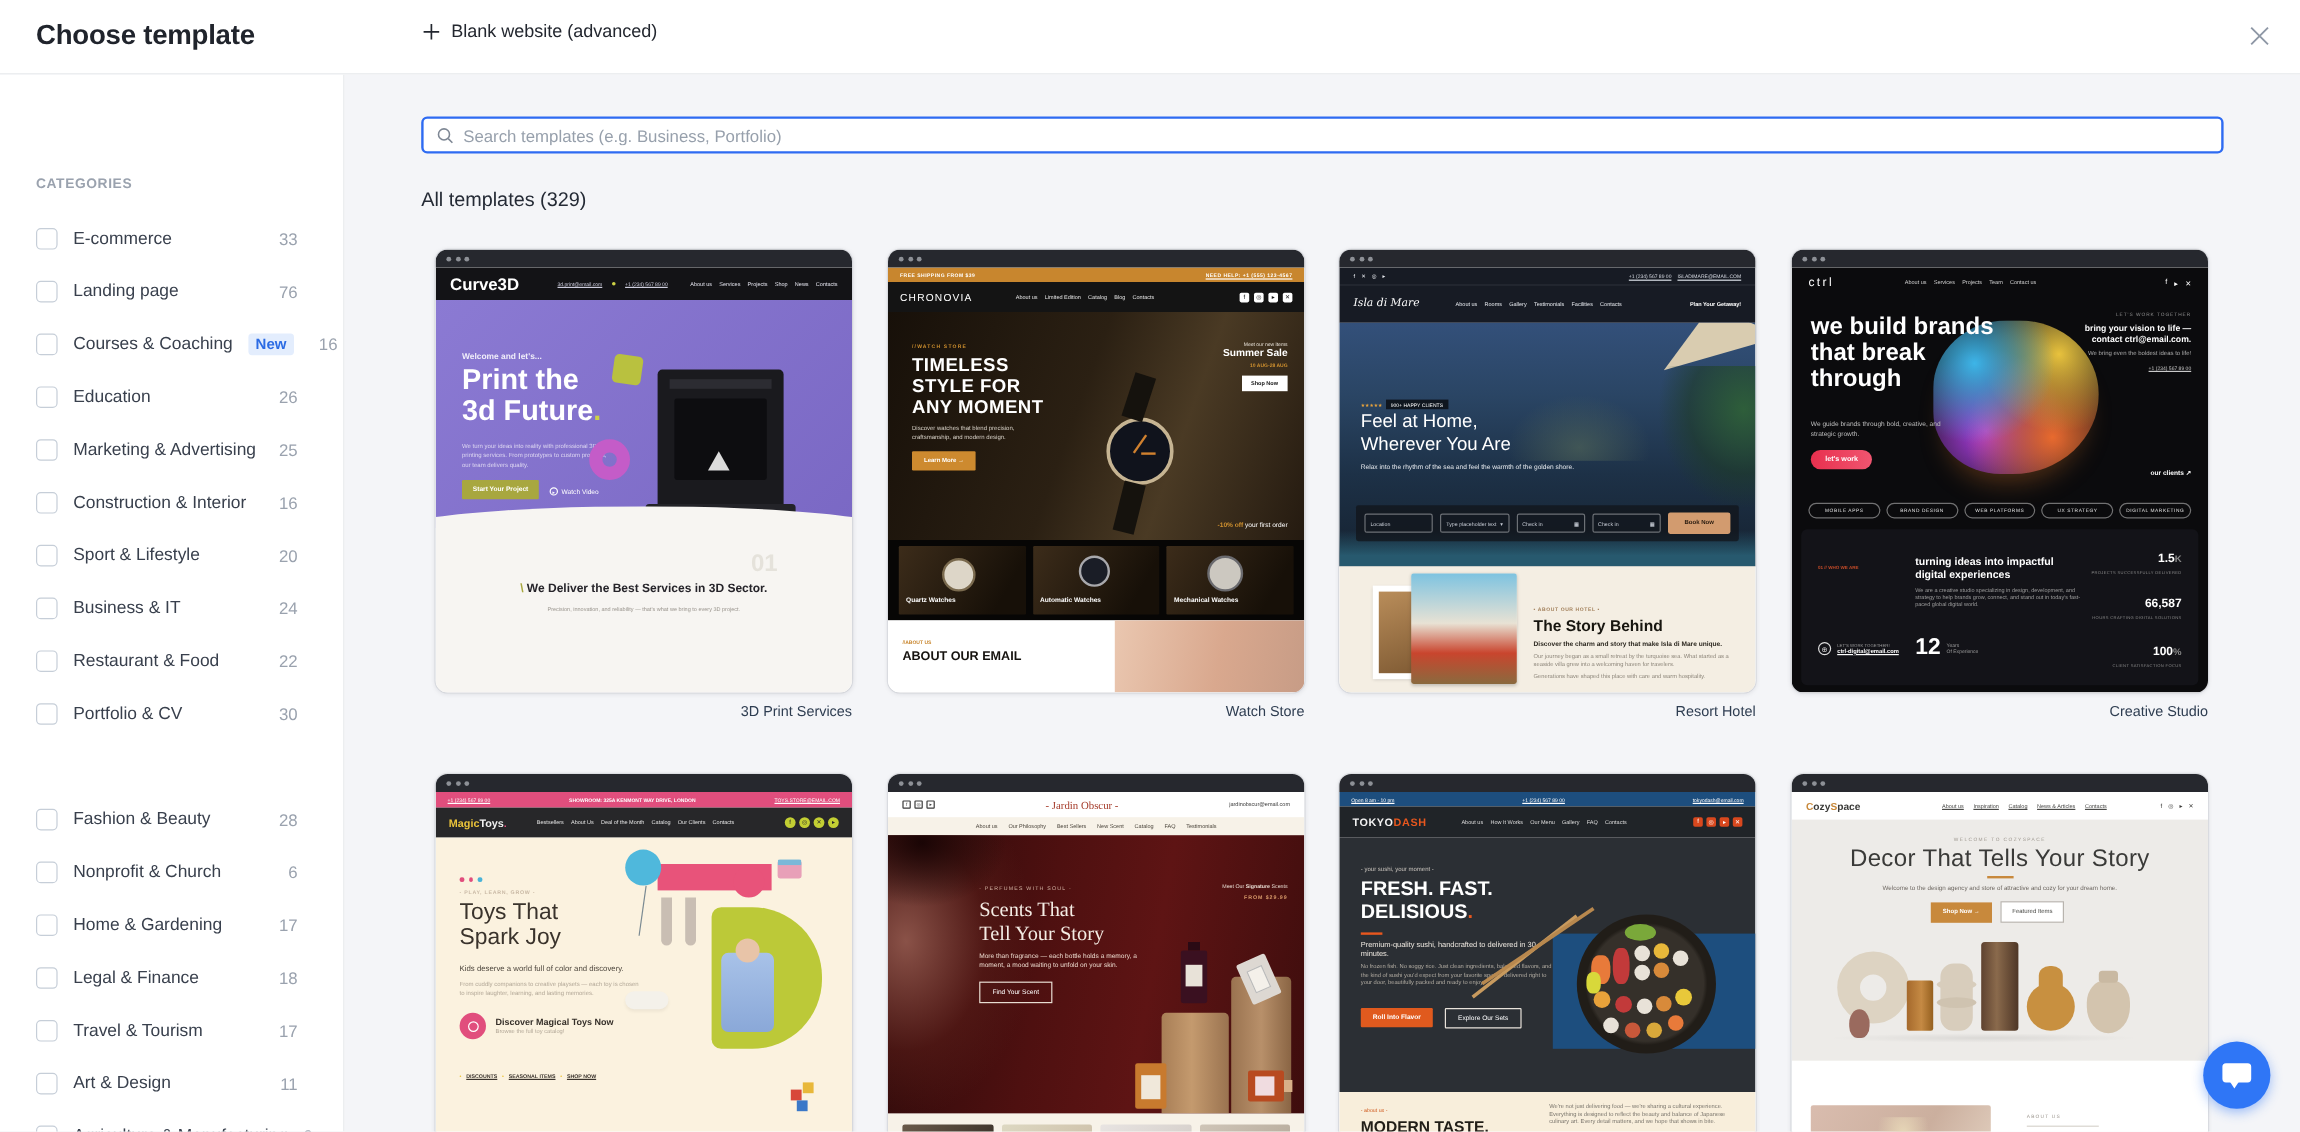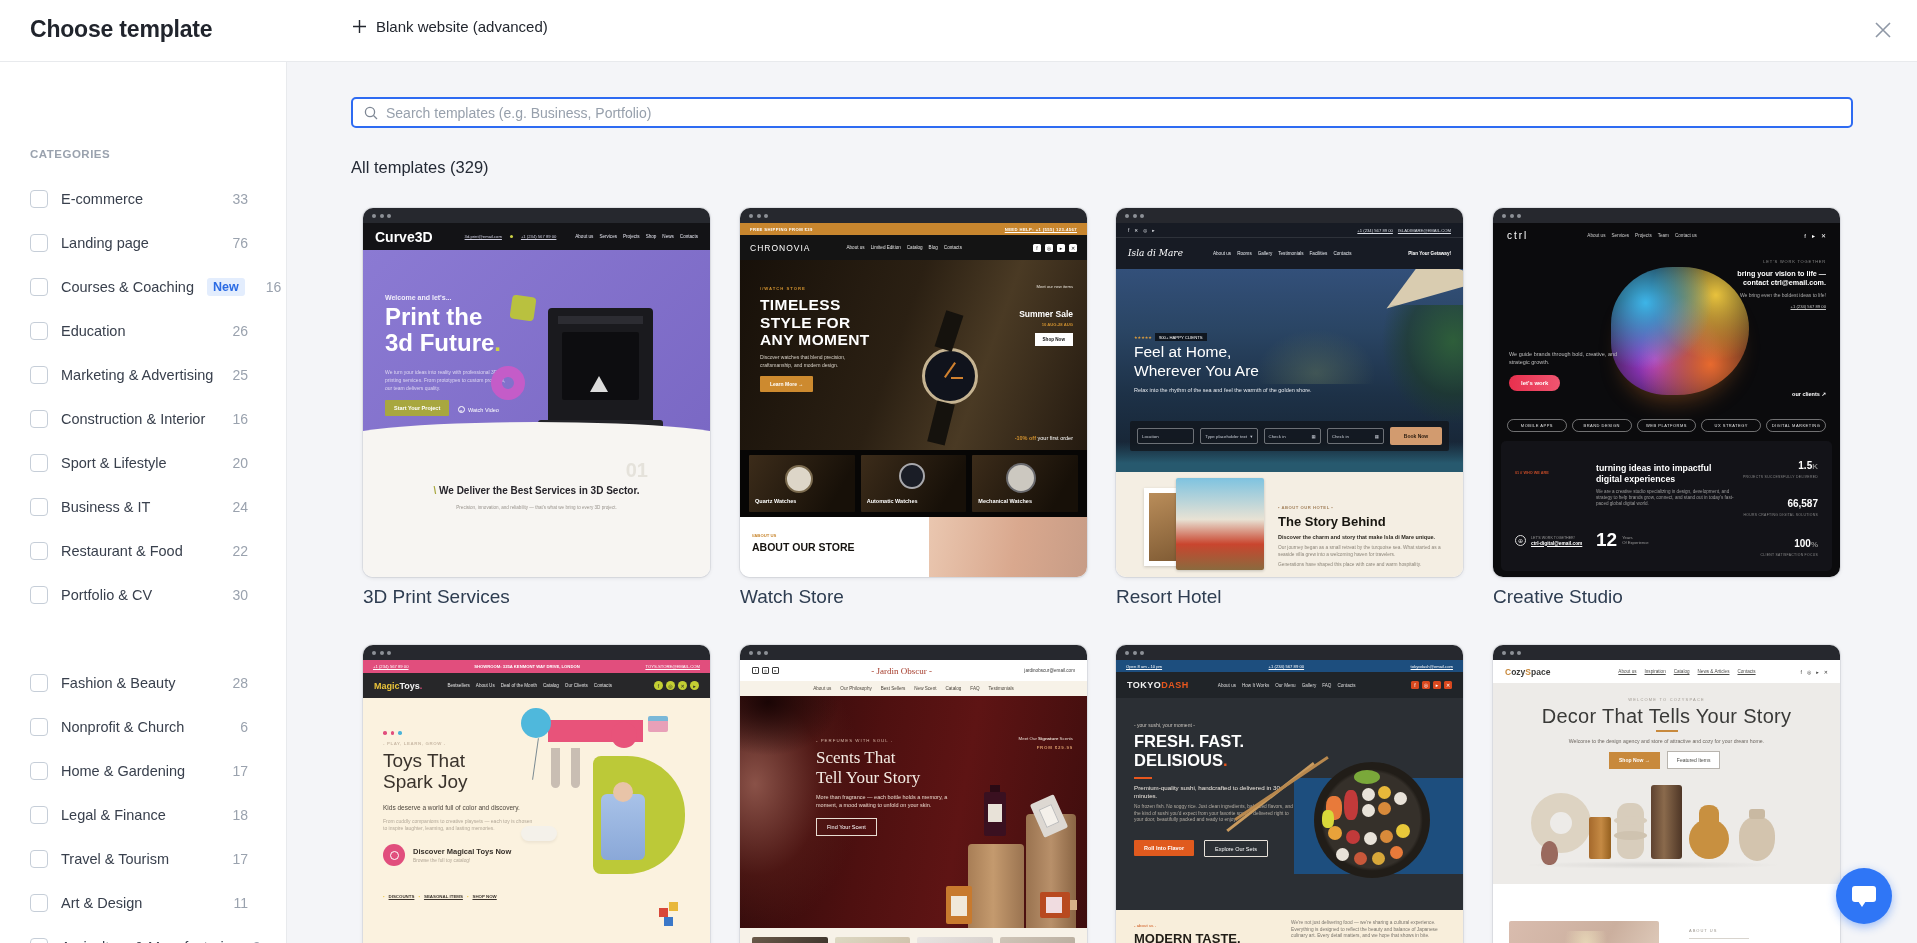--- a/index.html
+++ b/index.html
@@ -29,21 +29,21 @@
 .search{position:absolute;left:351px;top:97px;width:1502px;height:31px;background:#fff;border:2px solid #2e6bf2;border-radius:5px;display:flex;align-items:center;padding:0 11px;gap:8px;z-index:10}
 .search input{flex:1;border:none;outline:none;font-size:14px;color:#333;font-family:"Liberation Sans",sans-serif;background:transparent}
 .search input::placeholder{color:#97a0ac}
 .alltpl{position:absolute;left:351px;top:158px;font-size:16.5px;color:#242a35}
 
 
 .tcard{position:absolute;width:347px;height:369px;background:#fff;border-radius:10px;overflow:hidden;box-shadow:0 0 0 1px rgba(15,23,42,.07),0 1px 4px rgba(15,23,42,.10);cursor:pointer}
 .chrome{height:15px;background:#26282e;display:flex;align-items:center;padding-left:9px;gap:3.5px}
 .dot{width:4px;height:4px;border-radius:50%;background:#8d9096}
 .site{position:absolute;left:0;top:15px;right:0;bottom:0;overflow:hidden}
-.cap{position:absolute;width:347px;text-align:left;font-size:19px;color:#2e3d51}
+.cap{position:absolute;width:347px;text-align:right;font-size:12px;color:#2e3d51}
 
 
 .t4{font-size:4.2px}.t45{font-size:4.6px}.t5{font-size:5px}.t55{font-size:5.5px}.t6{font-size:6px}.t65{font-size:6.5px}.t7{font-size:7px}
 .b{font-weight:700}.u{text-decoration:underline}.ctr{text-align:center}.rgt{text-align:right}
 .navlinks{display:flex;gap:6px;white-space:nowrap}
 .g-f::before{content:"f"}.g-ig::before{content:"◎"}.g-yt::before{content:"▸"}.g-tw::before{content:"✕"}
 
 
 .c1-nav{position:absolute;left:0;top:0;right:0;height:27px;background:#131316;display:flex;align-items:center;padding:0 12px;gap:8px}
 .c1-hero{position:absolute;left:0;top:27px;right:0;height:190px;background:linear-gradient(135deg,#8b7ad3 0%,#7a68c4 100%);overflow:hidden}
@@ -310,21 +310,21 @@
         <div class="abs" style="left:26px;top:26px;width:12px;height:1.5px;background:#d0812f"></div>
       </div>
       <div class="abs" style="left:200px;top:52px;width:18px;height:38px;background:#15120d;transform:rotate(18deg)"></div>
       <div class="abs" style="left:192px;top:142px;width:18px;height:42px;background:#15120d;transform:rotate(14deg)"></div>
       <div class="abs t4 b" style="left:20px;top:26px;color:#d0912f;letter-spacing:1px">//WATCH STORE</div>
       <div class="abs b" style="left:20px;top:36px;width:118px;font-size:15.5px;line-height:17.5px;color:#fff;letter-spacing:.4px">TIMELESS STYLE FOR ANY MOMENT</div>
       <div class="abs t5" style="left:20px;top:94px;width:112px;color:#d8d2c8;line-height:7.5px">Discover watches that blend precision, craftsmanship, and modern design.</div>
       <div class="abs t5 b" style="left:20px;top:116px;background:#cd8a2f;color:#fff;padding:5px 10px;border-radius:1px">Learn More →</div>
       <div class="abs rgt" style="right:14px;top:24px;width:100px">
         <div class="t4" style="color:#e8e2d8"><span>Meet our new items</span></div>
-        <div class="b" style="font-size:8.5px;color:#fff;margin-top:20px">Summer Sale</div>
+        <div class="b" style="font-size:8.5px;color:#fff;margin-top:0">Summer Sale</div>
         <div class="t4 b" style="color:#d0912f;margin-top:3px">10 AUG-28 AUG</div>
         <div class="t45 b" style="display:inline-block;background:#fff;color:#111;padding:4px 8px;margin-top:6px">Shop Now</div>
       </div>
       <div class="abs t55 rgt" style="right:14px;bottom:9px;color:#fff">
         <span class="b" style="color:#d0912f">-10% off</span><span> your first order</span>
       </div>
     </div>
     <div class="c2-tiles">
       <div class="c2-tile">
         <div class="abs" style="left:36px;top:10px;width:28px;height:28px;border-radius:50%;background:#ddd6c8;border:2px solid #7a6a4e"></div>
@@ -334,21 +334,21 @@
         <div class="abs" style="left:38px;top:8px;width:26px;height:26px;border-radius:50%;background:#1a1d26;border:2px solid #a8a8ac"></div>
         <div class="abs t55 b" style="left:6px;bottom:8px;color:#fff">Automatic Watches</div>
       </div>
       <div class="c2-tile">
         <div class="abs" style="left:34px;top:8px;width:30px;height:30px;border-radius:50%;background:#ccc8c0;border:2px solid #6a6a6e"></div>
         <div class="abs t55 b" style="left:6px;bottom:8px;color:#fff">Mechanical Watches</div>
       </div>
     </div>
     <div class="c2-about">
       <div class="abs t4 b" style="left:12px;top:16px;color:#c8862e">//ABOUT US</div>
-      <div class="abs b" style="left:12px;top:24px;font-size:10.5px;color:#16130f">ABOUT OUR STORE</div>
+      <div class="abs b" style="left:12px;top:24px;font-size:10.5px;color:#16130f">ABOUT OUR EMAIL</div>
       <div class="abs" style="right:0;top:0;width:158px;height:60px;background:linear-gradient(100deg,#eac7b0 0%,#d9a88e 55%,#c79c86 100%)"></div>
     </div>
   </div>
 </div>
 <div class="cap" style="left:740px;top:586px">Watch Store</div>
 
 <div class="tcard" style="left:1116px;top:208px">
   <div class="chrome">
       <div class="dot"></div>
       <div class="dot"></div>
@@ -444,20 +444,21 @@
           <span>Team</span>
           <span>Contact us</span>
       </span>
       <span class="flex t6" style="margin-left:auto;gap:6px;color:#fff">
         <span class="g-f"></span>
           <span class="g-yt"></span>
           <span class="g-tw"></span>
       </span>
     </div>
     <div class="c4-blob"></div>
+    <div class="abs b" style="left:16px;top:38px;width:168px;font-size:20px;line-height:22px;color:#fff">we build brands that break through</div>
     <div class="abs t55" style="left:16px;top:128px;width:112px;color:#bdbdbd;line-height:7.5px">We guide brands through bold, creative, and strategic growth.</div>
     <div class="abs t6 b" style="left:16px;top:152px;background:linear-gradient(90deg,#e8304e,#f05570);color:#fff;padding:5px 12px;border-radius:9px">let's work</div>
     <div class="abs rgt" style="right:14px;top:36px;width:112px">
       <div style="font-size:4px;letter-spacing:.8px;color:#8b8b8b">LET'S WORK TOGETHER</div>
       <div class="b" style="font-size:7.2px;color:#fff;margin-top:5px;line-height:9px">bring your vision to life — contact ctrl@email.com.</div>
       <div class="t5" style="color:#a9a9a9;margin-top:5px">We bring even the boldest ideas to life!</div>
       <div class="t4 u" style="color:#c9c9c9;margin-top:6px">+1 (234) 567 89 00</div>
     </div>
     <div class="abs t55 b rgt" style="right:14px;top:168px;color:#fff">
       <span>our clients</span> <span>↗</span>

